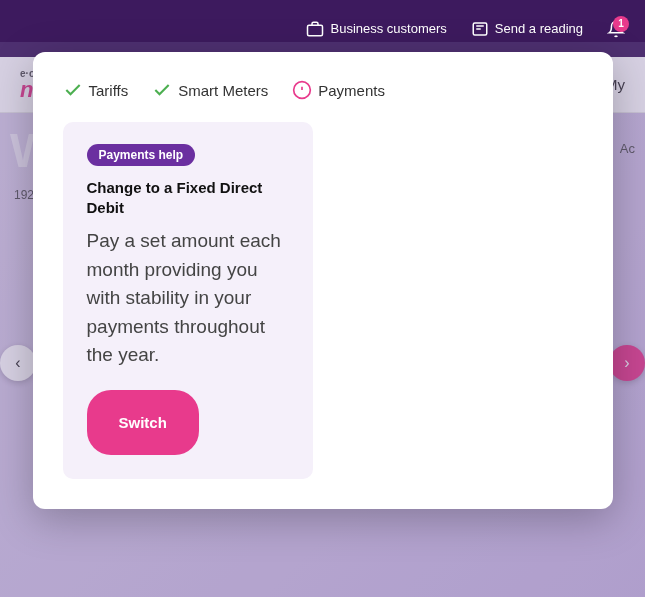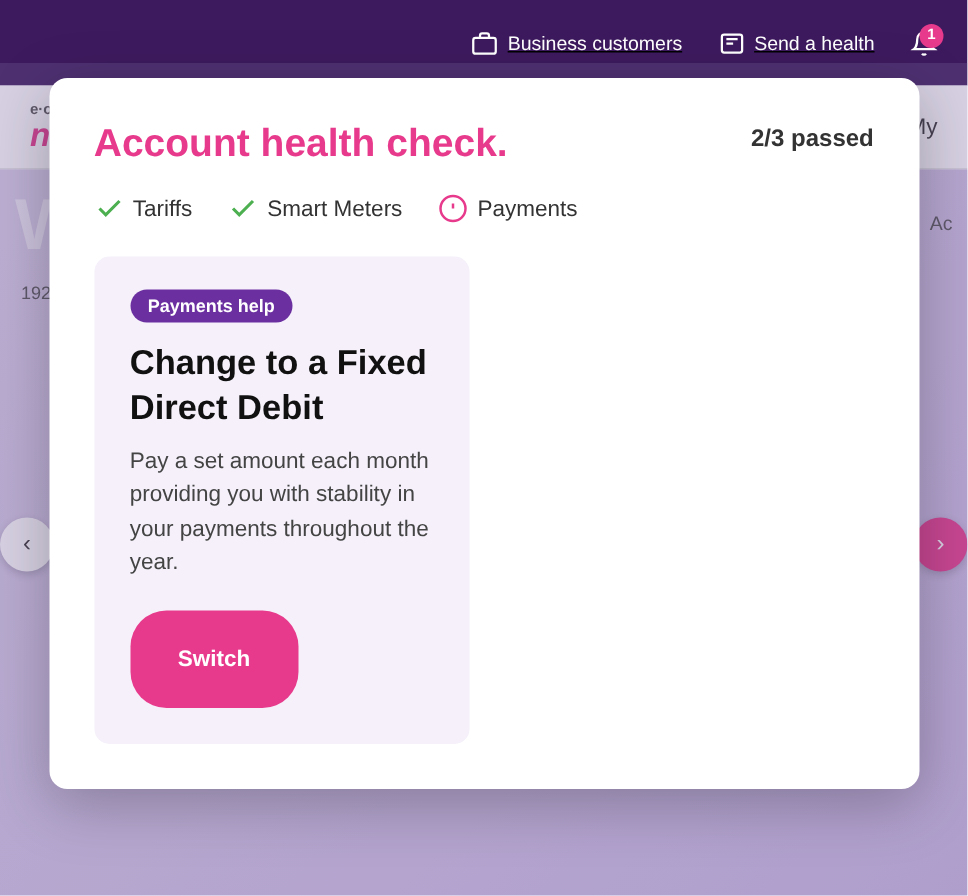--- a/index.html
+++ b/index.html
@@ -14,21 +14,20 @@
 
     
     .top-bar {
       background: #3d1a5e;
       height: 57px;
       display: flex;
       align-items: center;
       justify-content: flex-end;
       padding: 0 20px;
       gap: 24px;
-      text-decoration: underline;
     }
     .top-bar-item {
       display: flex;
       align-items: center;
       gap: 6px;
       color: #fff;
       font-size: 13px;
       cursor: pointer;
     }
     .top-bar-icon {
@@ -238,28 +237,28 @@
       background: #6b2fa0;
       color: #fff;
       font-size: 12px;
       font-weight: 700;
       padding: 4px 12px;
       border-radius: 20px;
       display: inline-block;
       margin-bottom: 12px;
     }
     .card-title {
-      font-size: 23px;
+      font-size: 15px;
       font-weight: 900;
       color: #111;
       margin-bottom: 10px;
       line-height: 1.3;
     }
     .card-desc {
-      font-size: 15px;
+      font-size: 19px;
       color: #444;
       line-height: 1.5;
       margin-bottom: 20px;
     }
     .switch-btn {
       background: #e83a8c;
       color: #fff;
       border: none;
       border-radius: 24px;
       padding: 24px 32px;
@@ -299,21 +298,21 @@
       <path d="M16 7V5a2 2 0 0 0-2-2h-4a2 2 0 0 0-2 2v2"></path>
       <line x1="12" y1="12" x2="12" y2="12"></line>
     </svg>
     <span>Business customers</span>
   </div>
   <div class="top-bar-item">
     <svg class="top-bar-icon" viewBox="0 0 24 24" fill="none" stroke="currentColor" stroke-width="2">
       <rect x="3" y="4" width="18" height="16" rx="2"></rect>
       <path d="M7 8h10M7 12h6"></path>
     </svg>
-    <span>Send a health</span>
+    <span>Send a reading</span>
   </div>
   <div class="top-bar-item notif-wrap">
     <svg class="top-bar-icon" viewBox="0 0 24 24" fill="none" stroke="currentColor" stroke-width="2">
       <path d="M18 8A6 6 0 0 0 6 8c0 7-3 9-3 9h18s-3-2-3-9"></path>
       <path d="M13.73 21a2 2 0 0 1-3.46 0"></path>
     </svg>
     <div class="notif-badge">1</div>
   </div>
 </div>
 
@@ -349,24 +348,20 @@
   <div class="bg-account-label">Ac</div>
   <div class="bg-arrow-left">‹</div>
   <div class="bg-arrow-right">›</div>
   <div class="bg-right-text">
     t paym<br>payment<br>ment is<br>s after<br>issued.
   </div>
 </div>
 
 <div class="modal-overlay">
   <div class="modal">
-    <div class="modal-header">
-      <div class="modal-title">Account health check.</div>
-      <div class="modal-passed">2/3 passed</div>
-    </div>
 
     <div class="modal-checks">
 
       <div class="check-item">
         <svg class="check-icon-ok" viewBox="0 0 24 24" fill="none" stroke="currentColor" stroke-width="2.5">
           <polyline points="20 6 9 17 4 12"></polyline>
         </svg>
         <span>Tariffs</span>
       </div>
 

